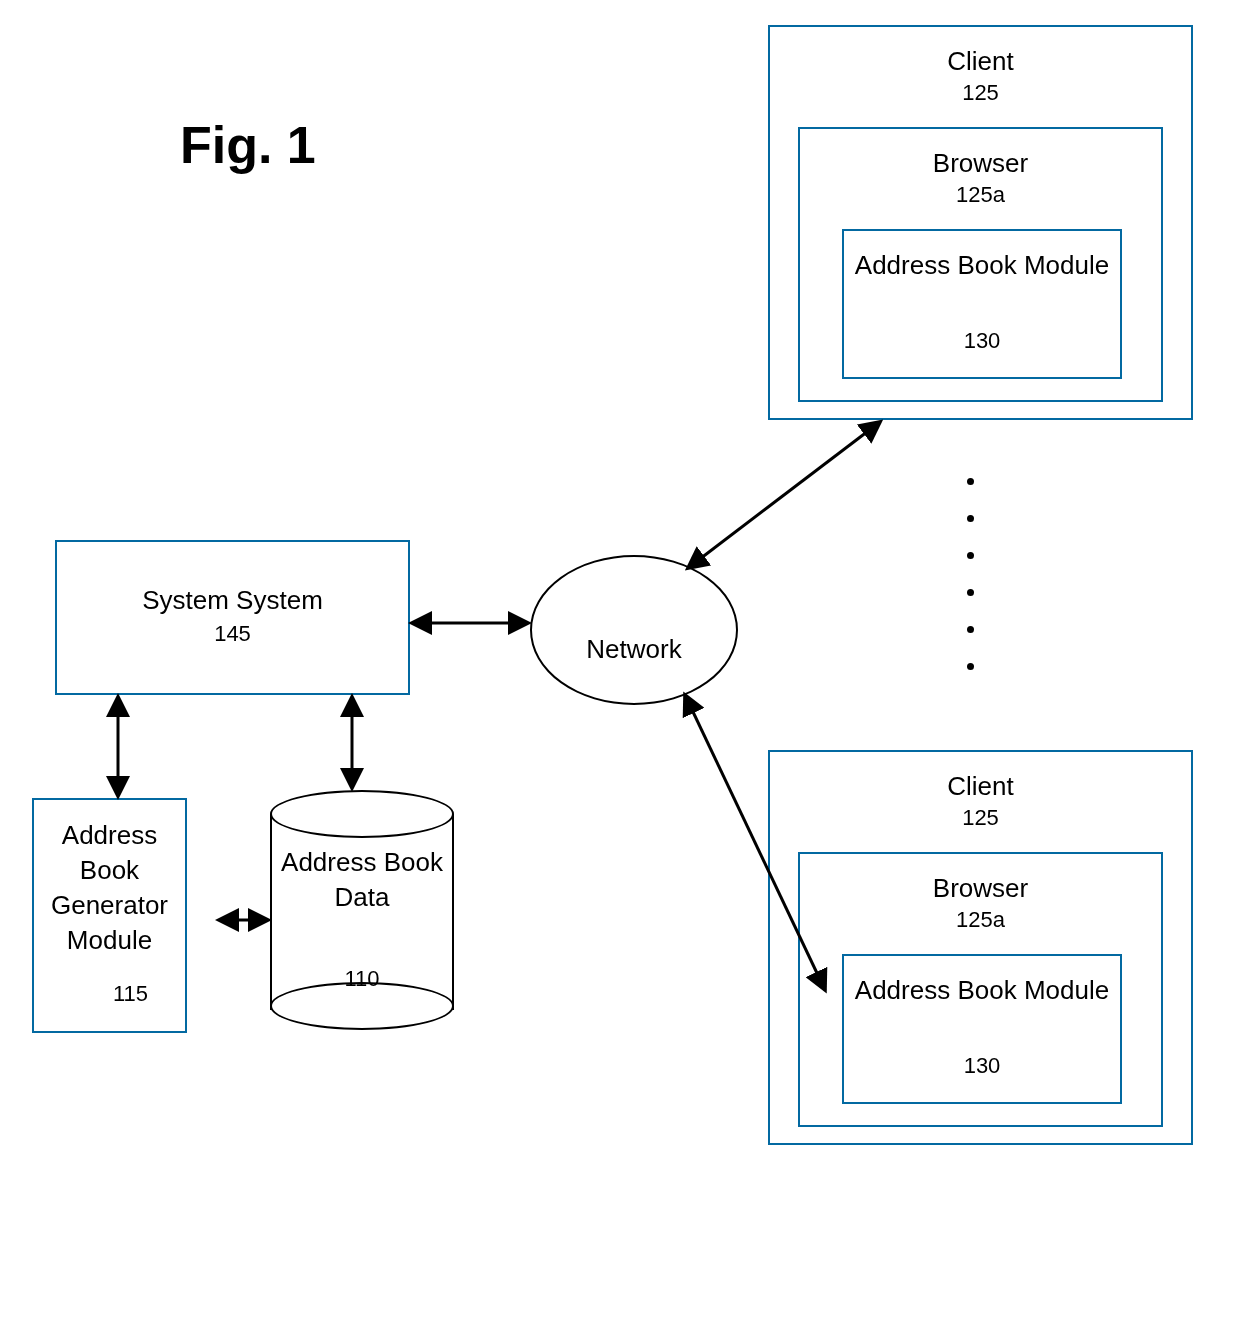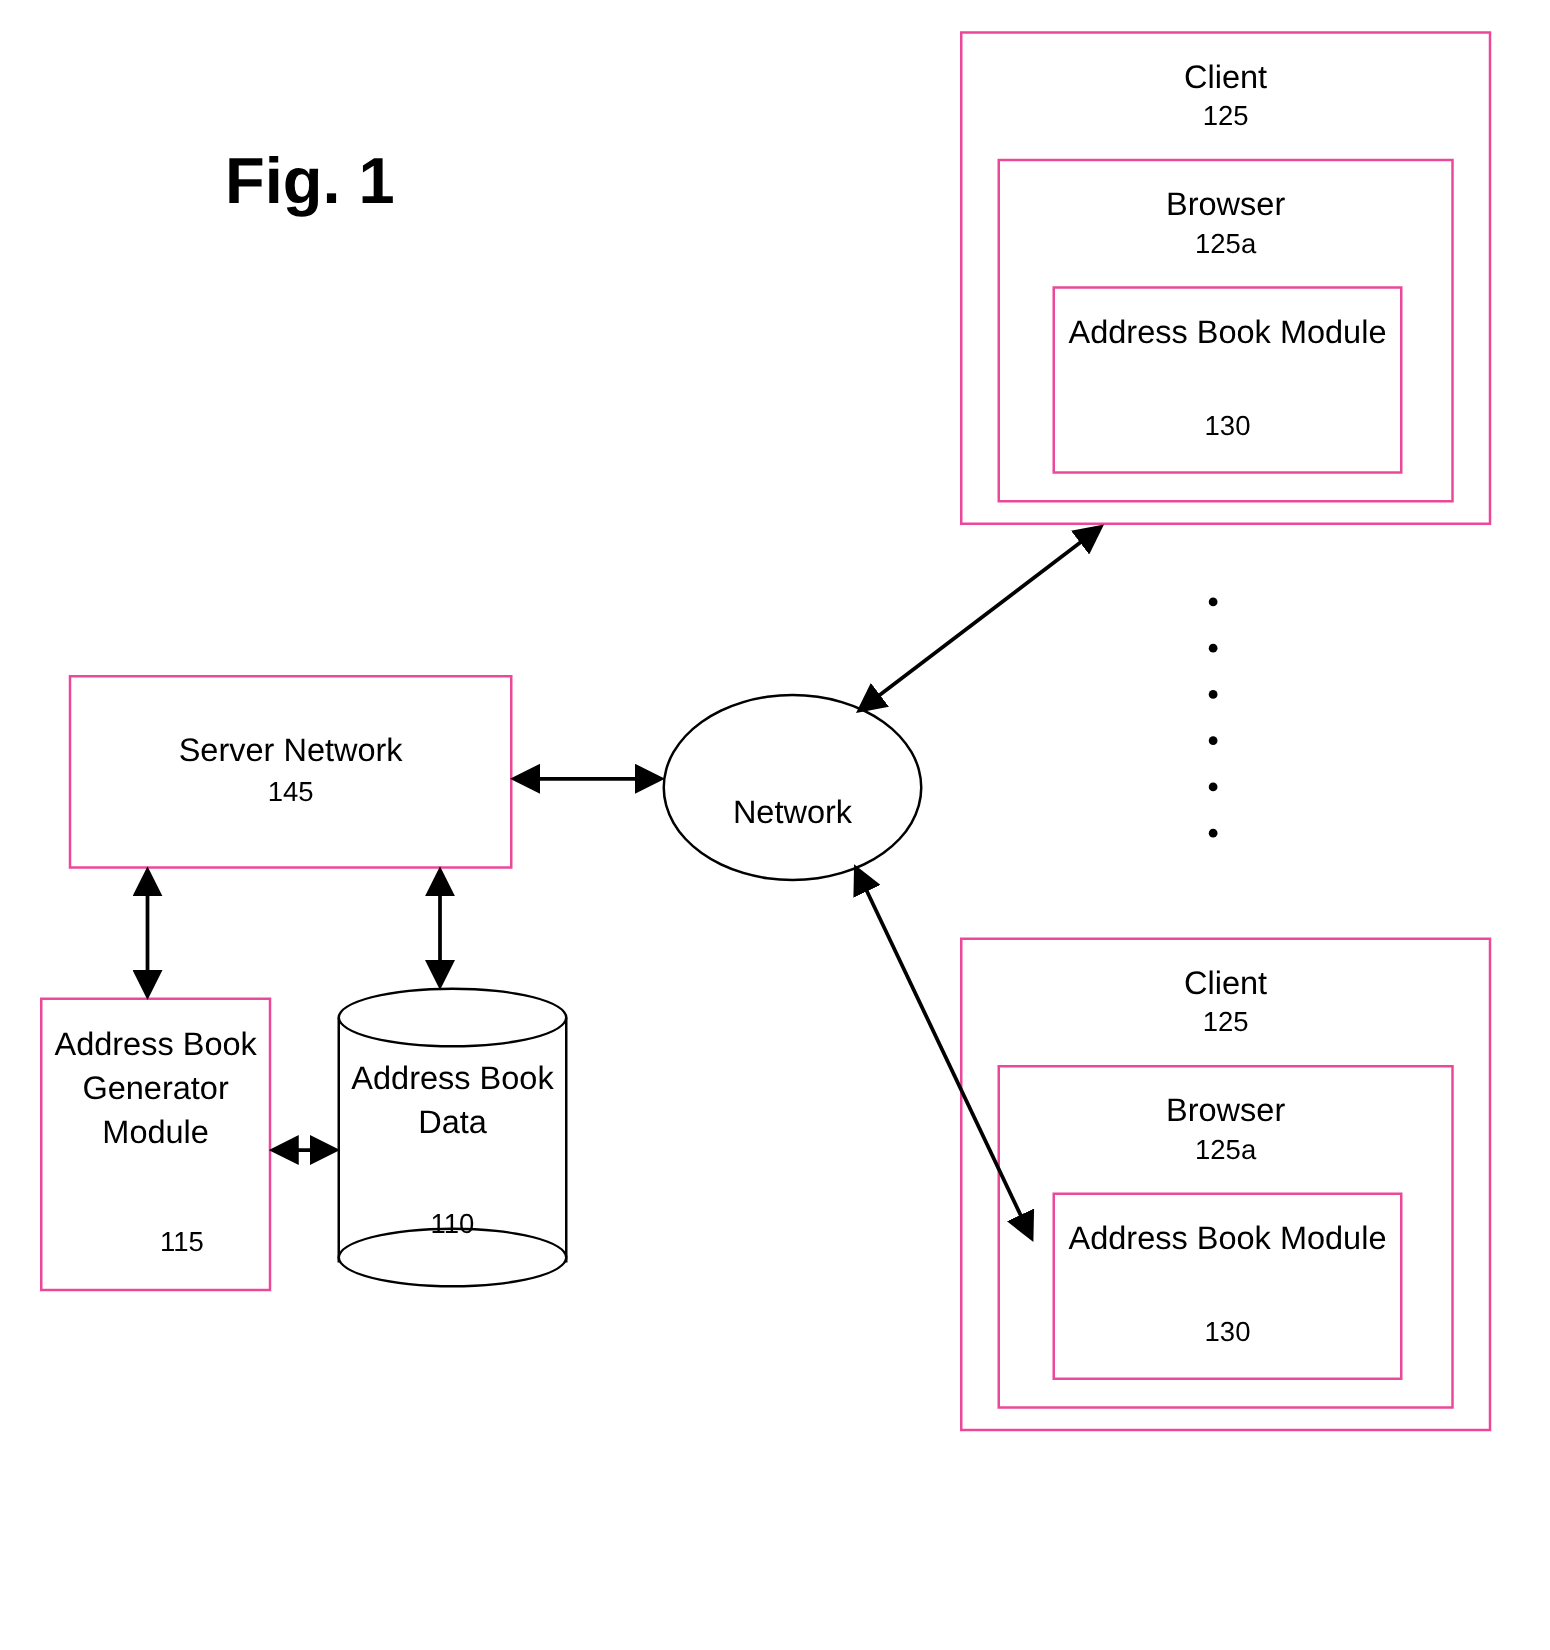--- a/index.html
+++ b/index.html
@@ -11,21 +11,21 @@
     font-family: Arial, Helvetica, sans-serif;
     color: #000;
   }
   .canvas {
     position: relative;
     width: 1240px;
     height: 1320px;
   }
   .box {
     position: absolute;
-    border: 2px solid #ec4899;
+    border: 2px solid #0369a1;
     background: #fff;
     text-align: center;
     box-sizing: border-box;
   }
   .label {
     position: absolute;
     text-align: center;
     width: 100%;
   }
   .title {
@@ -96,28 +96,28 @@
 </style>
 </head>
 <body>
 
 <div class="canvas">
 
   <div class="fig-title" style="left:180px; top:115px;">Fig. 1</div>
 
   <div class="box" style="left:55px; top:540px; width:355px; height:155px;">
     <div class="label" style="top:42px;">
-      <span class="title">Server Network</span>
+      <span class="title">System System</span>
     </div>
     <div class="label" style="top:78px;">
       <span class="num">145</span>
     </div>
   </div>
 
-  <div class="box" style="left:32px; top:798px; width:185px; height:235px;">
+  <div class="box" style="left:32px; top:798px; width:155px; height:235px;">
     <div class="label" style="top:18px;">
       <div class="title" style="line-height:1.35;">Address Book Generator Module</div>
     </div>
     <div class="label" style="top:180px;margin-left:21px;">
       <span class="num">115</span>
     </div>
   </div>
 
   <div class="cylinder" style="left:270px; top:790px; width:184px; height:240px;">
     <div class="cyl-body" style="top:24px; height:196px;"></div>

